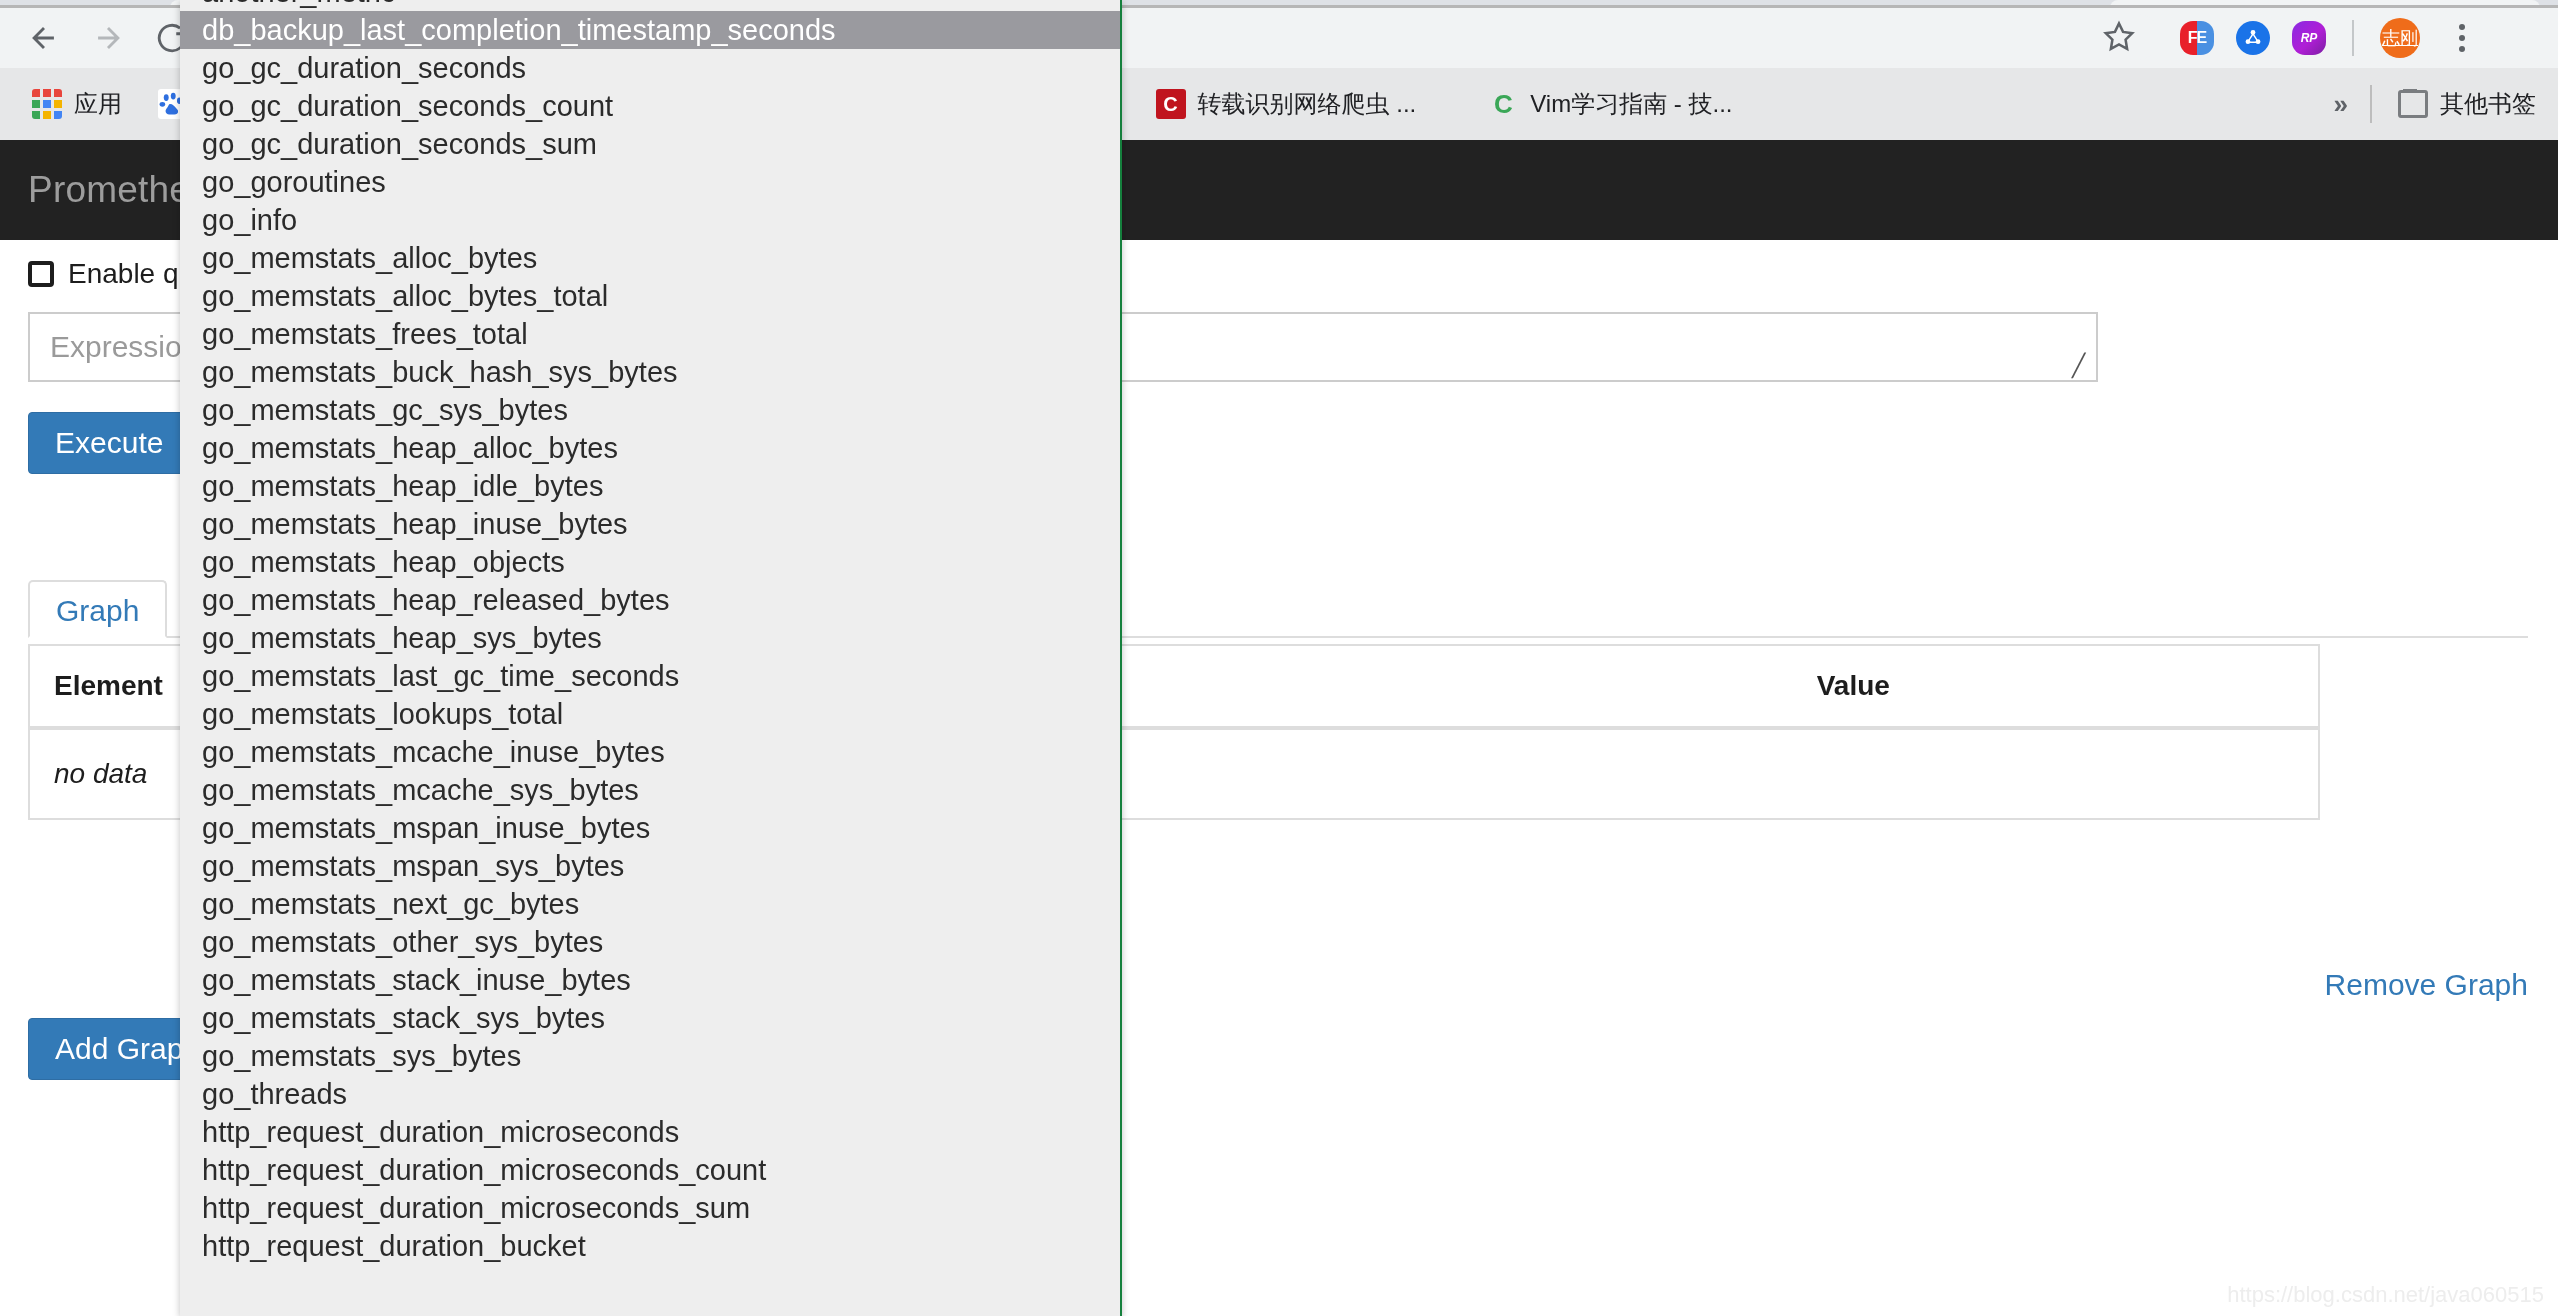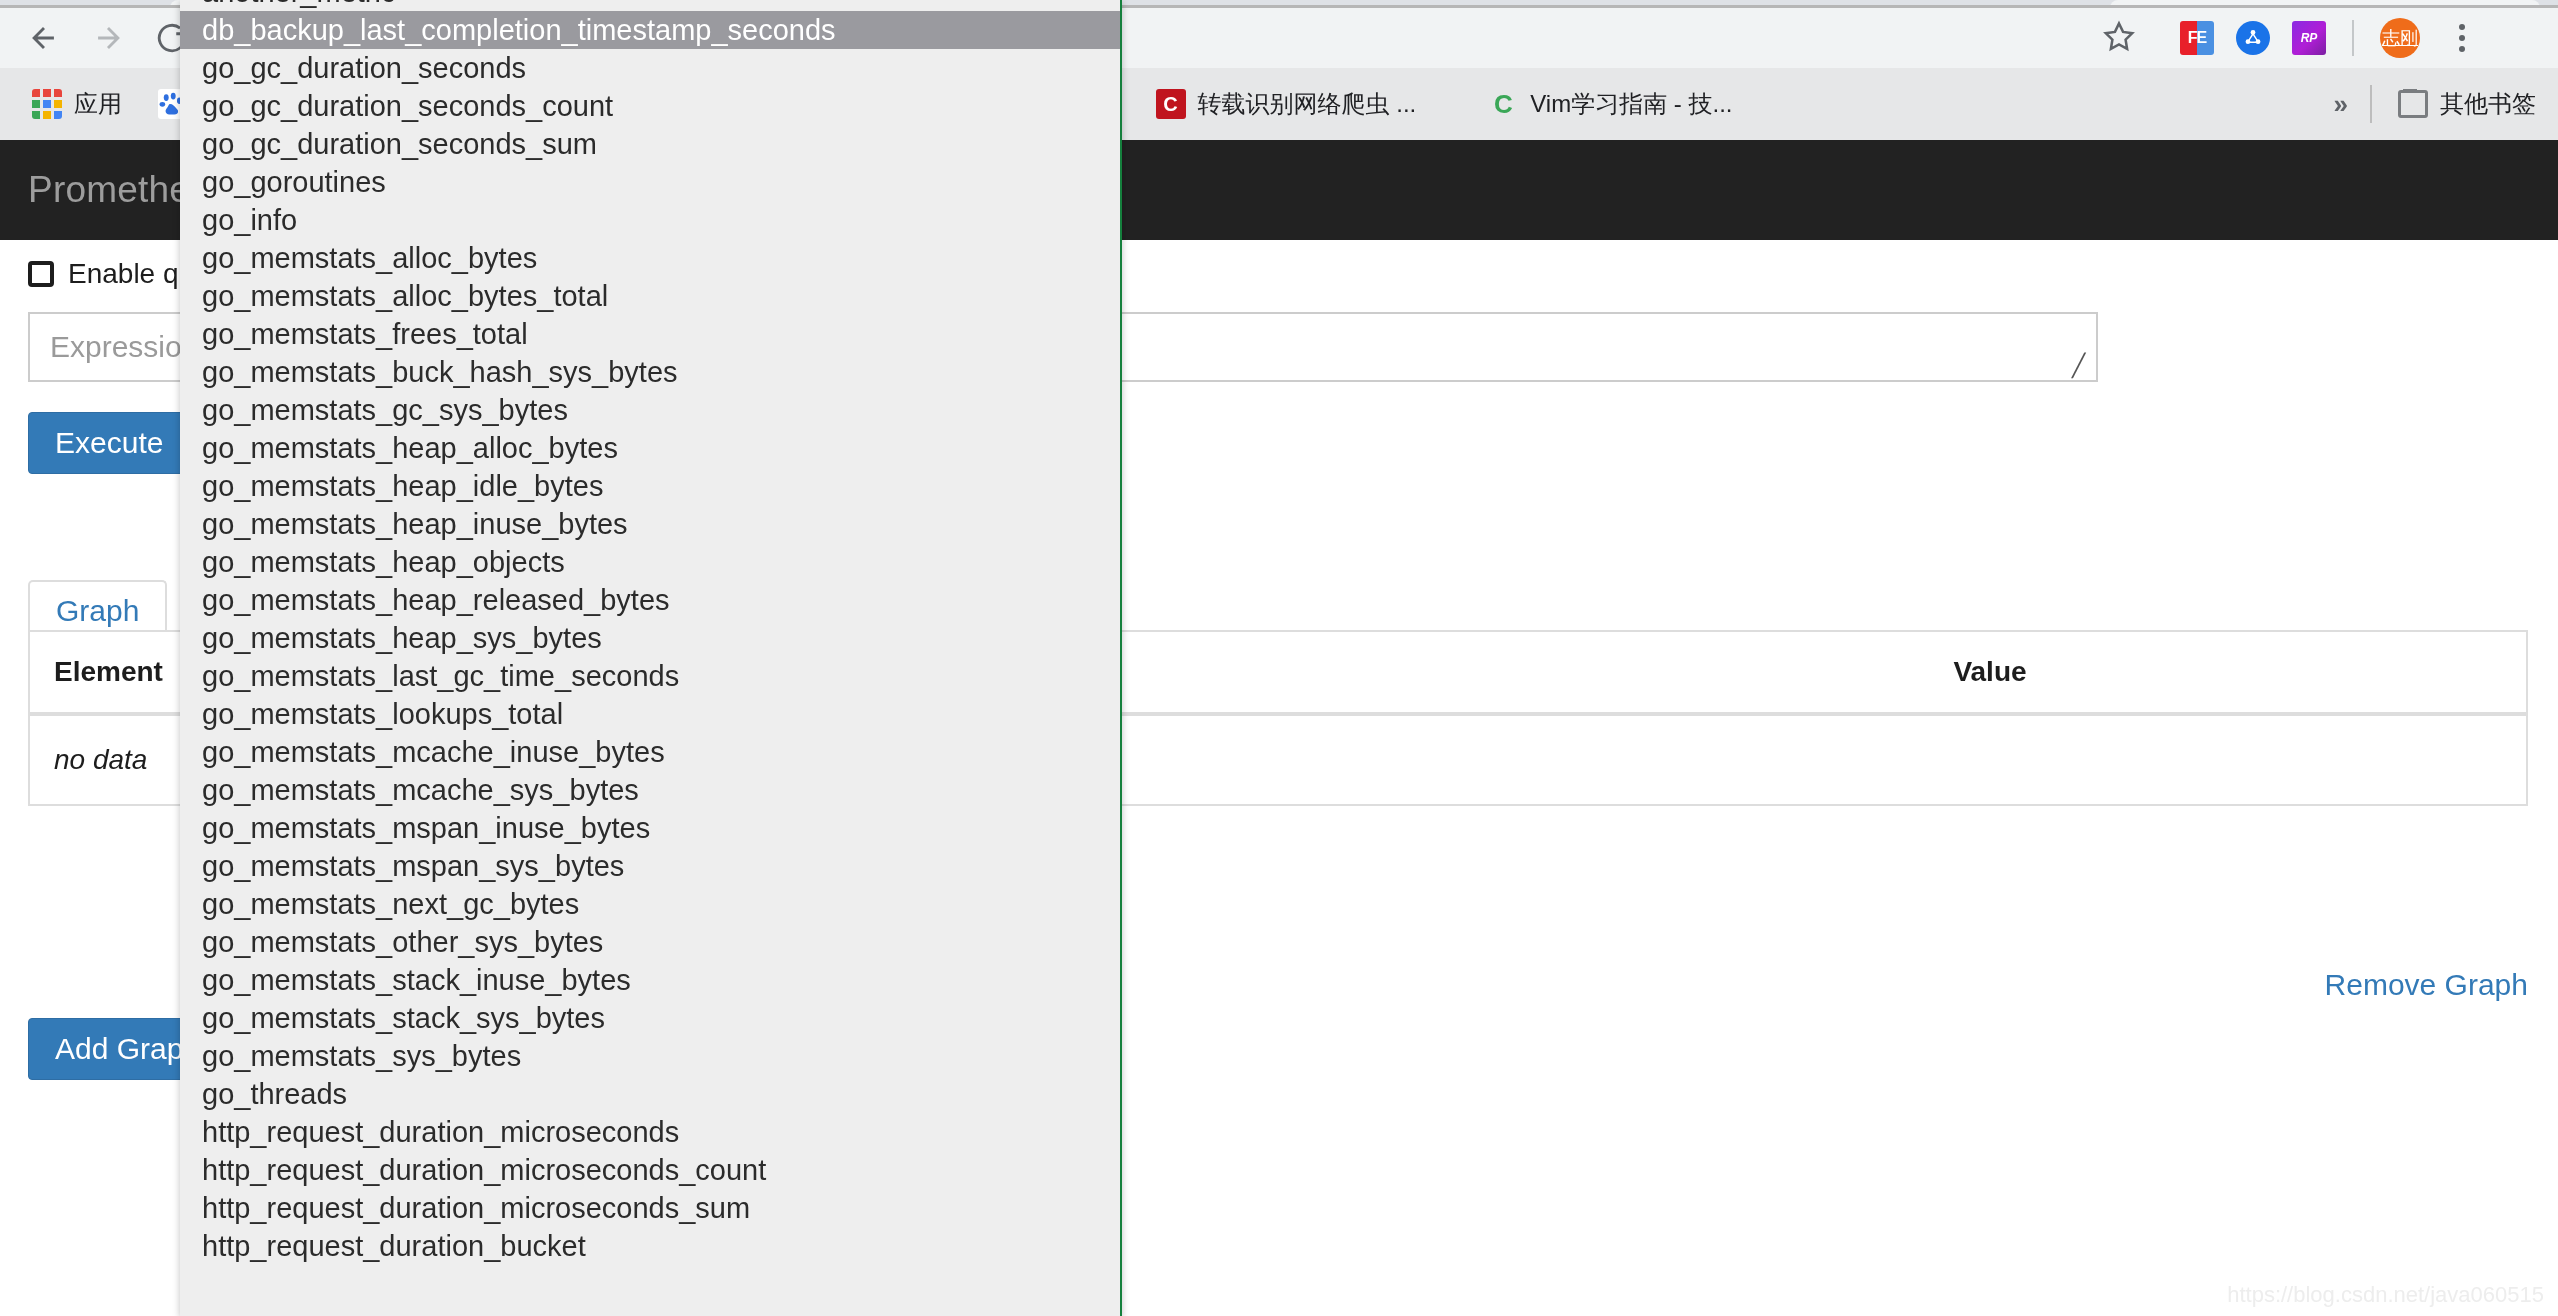--- a/index.html
+++ b/index.html
@@ -52,21 +52,21 @@
     position: absolute; left: 2096px; top: 14px;
     width: 46px; height: 46px;
     display: flex; align-items: center; justify-content: center;
     color: #5f6368;
   }
   .ext-icons {
     position: absolute; left: 2180px; top: 8px; height: 60px;
     display: flex; align-items: center; gap: 22px;
   }
   .ext {
-    width: 34px; height: 34px; border-radius: 3px;
+    width: 34px; height: 34px; border-radius: 13px;
     display: flex; align-items: center; justify-content: center;
     font-size: 15px; font-weight: bold; color: #fff;
     overflow: hidden; position: relative;
   }
   .ext-fe {
     background: linear-gradient(90deg, #e8202a 0 50%, #4a90e2 50% 100%);
   }
   .ext-fe span {
     position: relative; z-index: 2; font-size: 16px; letter-spacing: -1px;
   }
@@ -189,22 +189,22 @@
     border: 2px solid transparent;
     border-radius: 5px 5px 0 0;
     background: #fff;
     margin-bottom: -2px;
   }
   .tab.active {
     border-color: #dddddd; border-bottom-color: #fff;
   }
 
   .result-table {
-    position: absolute; left: 28px; top: 390px;
-    width: 2500px; border: 2px solid #dddddd; background: #fff;
+    position: absolute; left: 28px; top: 404px;
+    width: 2292px; border: 2px solid #dddddd; background: #fff;
   }
   .rt-head {
     display: flex; align-items: center; height: 84px;
     border-bottom: 4px solid #dddddd;
     font-size: 28px; font-weight: bold; color: #1d1d1d;
   }
   .rt-head .c-el { width: 1460px; padding-left: 24px; }
   .rt-head .c-val { width: 1000px; text-align: center; }
   .rt-body { display: flex; align-items: center; height: 88px; font-size: 28px; }
   .rt-body .c-el { width: 1460px; padding-left: 24px; font-style: italic; color: #1d1d1d; }

